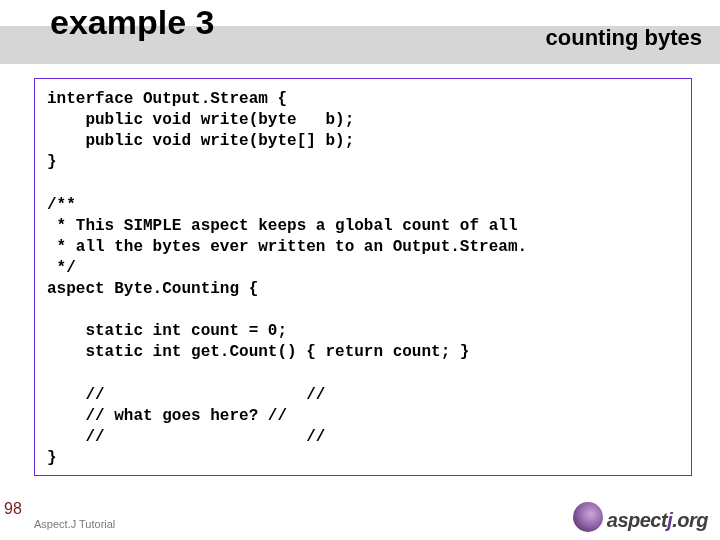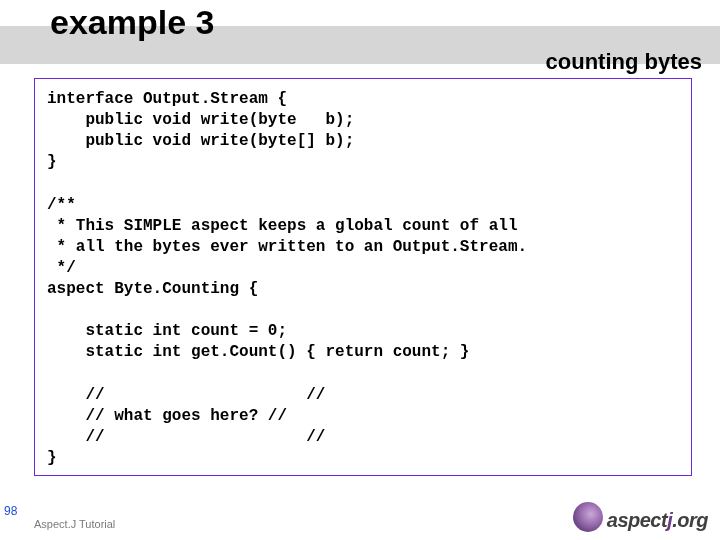--- a/index.html
+++ b/index.html
@@ -1,23 +1,23 @@
 <!DOCTYPE html>
 <html><head>
 <meta charset="utf-8">
 <style>
   * { box-sizing: border-box; margin: 0; padding: 0; }
   html, body { width: 720px; height: 540px; font-family: Arial, Helvetica, sans-serif; background: #ffffff; overflow: hidden; }
   .slide { position: relative; width: 720px; height: 540px; background: #fff; }
   .header-band { position: absolute; top: 26px; left: 0; width: 720px; height: 38px; background: #d6d6d6; }
   .title { position: absolute; top: 3px; left: 50px; font-size: 34px; font-weight: bold; color: #000; text-align: center; }
-  .subtitle { position: absolute; top: 49px; right: 18px; font-size: 22px; font-weight: bold; color: #000; }
+  .subtitle { position: absolute; top: 25px; right: 18px; font-size: 22px; font-weight: bold; color: #000; }
   .code-box { position: absolute; top: 78px; left: 34px; width: 658px; height: 398px; border: 1px solid #6d28d9; background: #fff; padding: 10px 10px 10px 12px; }
   .code { font-family: "Courier New", Courier, monospace; font-size: 16px; font-weight: bold; line-height: 1.32; white-space: pre; color: #000; }
-  .slide-number { position: absolute; left: 4px; bottom: 22px; font-size: 12px; color: #1d4ed8; }
+  .slide-number { position: absolute; left: 4px; bottom: 22px; font-size: 16px; color: #7f1d1d; }
   .footer-label { position: absolute; left: 34px; bottom: 10px; font-size: 11px; color: #7a7a7a; }
   .logo { position: absolute; right: 12px; bottom: 8px; display: flex; align-items: flex-end; }
   .logo-icon { width: 30px; height: 30px; position: relative; margin-right: 4px; }
   .logo-icon .swirl {
     position: absolute; width: 30px; height: 30px; border-radius: 50%;
     background: radial-gradient(circle at 60% 40%, #caa8d8 0%, #9b6fb0 40%, #5d3a78 80%);
   }
   .logo-text { font-size: 20px; font-weight: bold; font-style: italic; color: #404040; letter-spacing: -0.5px; }
   .logo-text .j { color: #6a3d8a; }
 </style>

